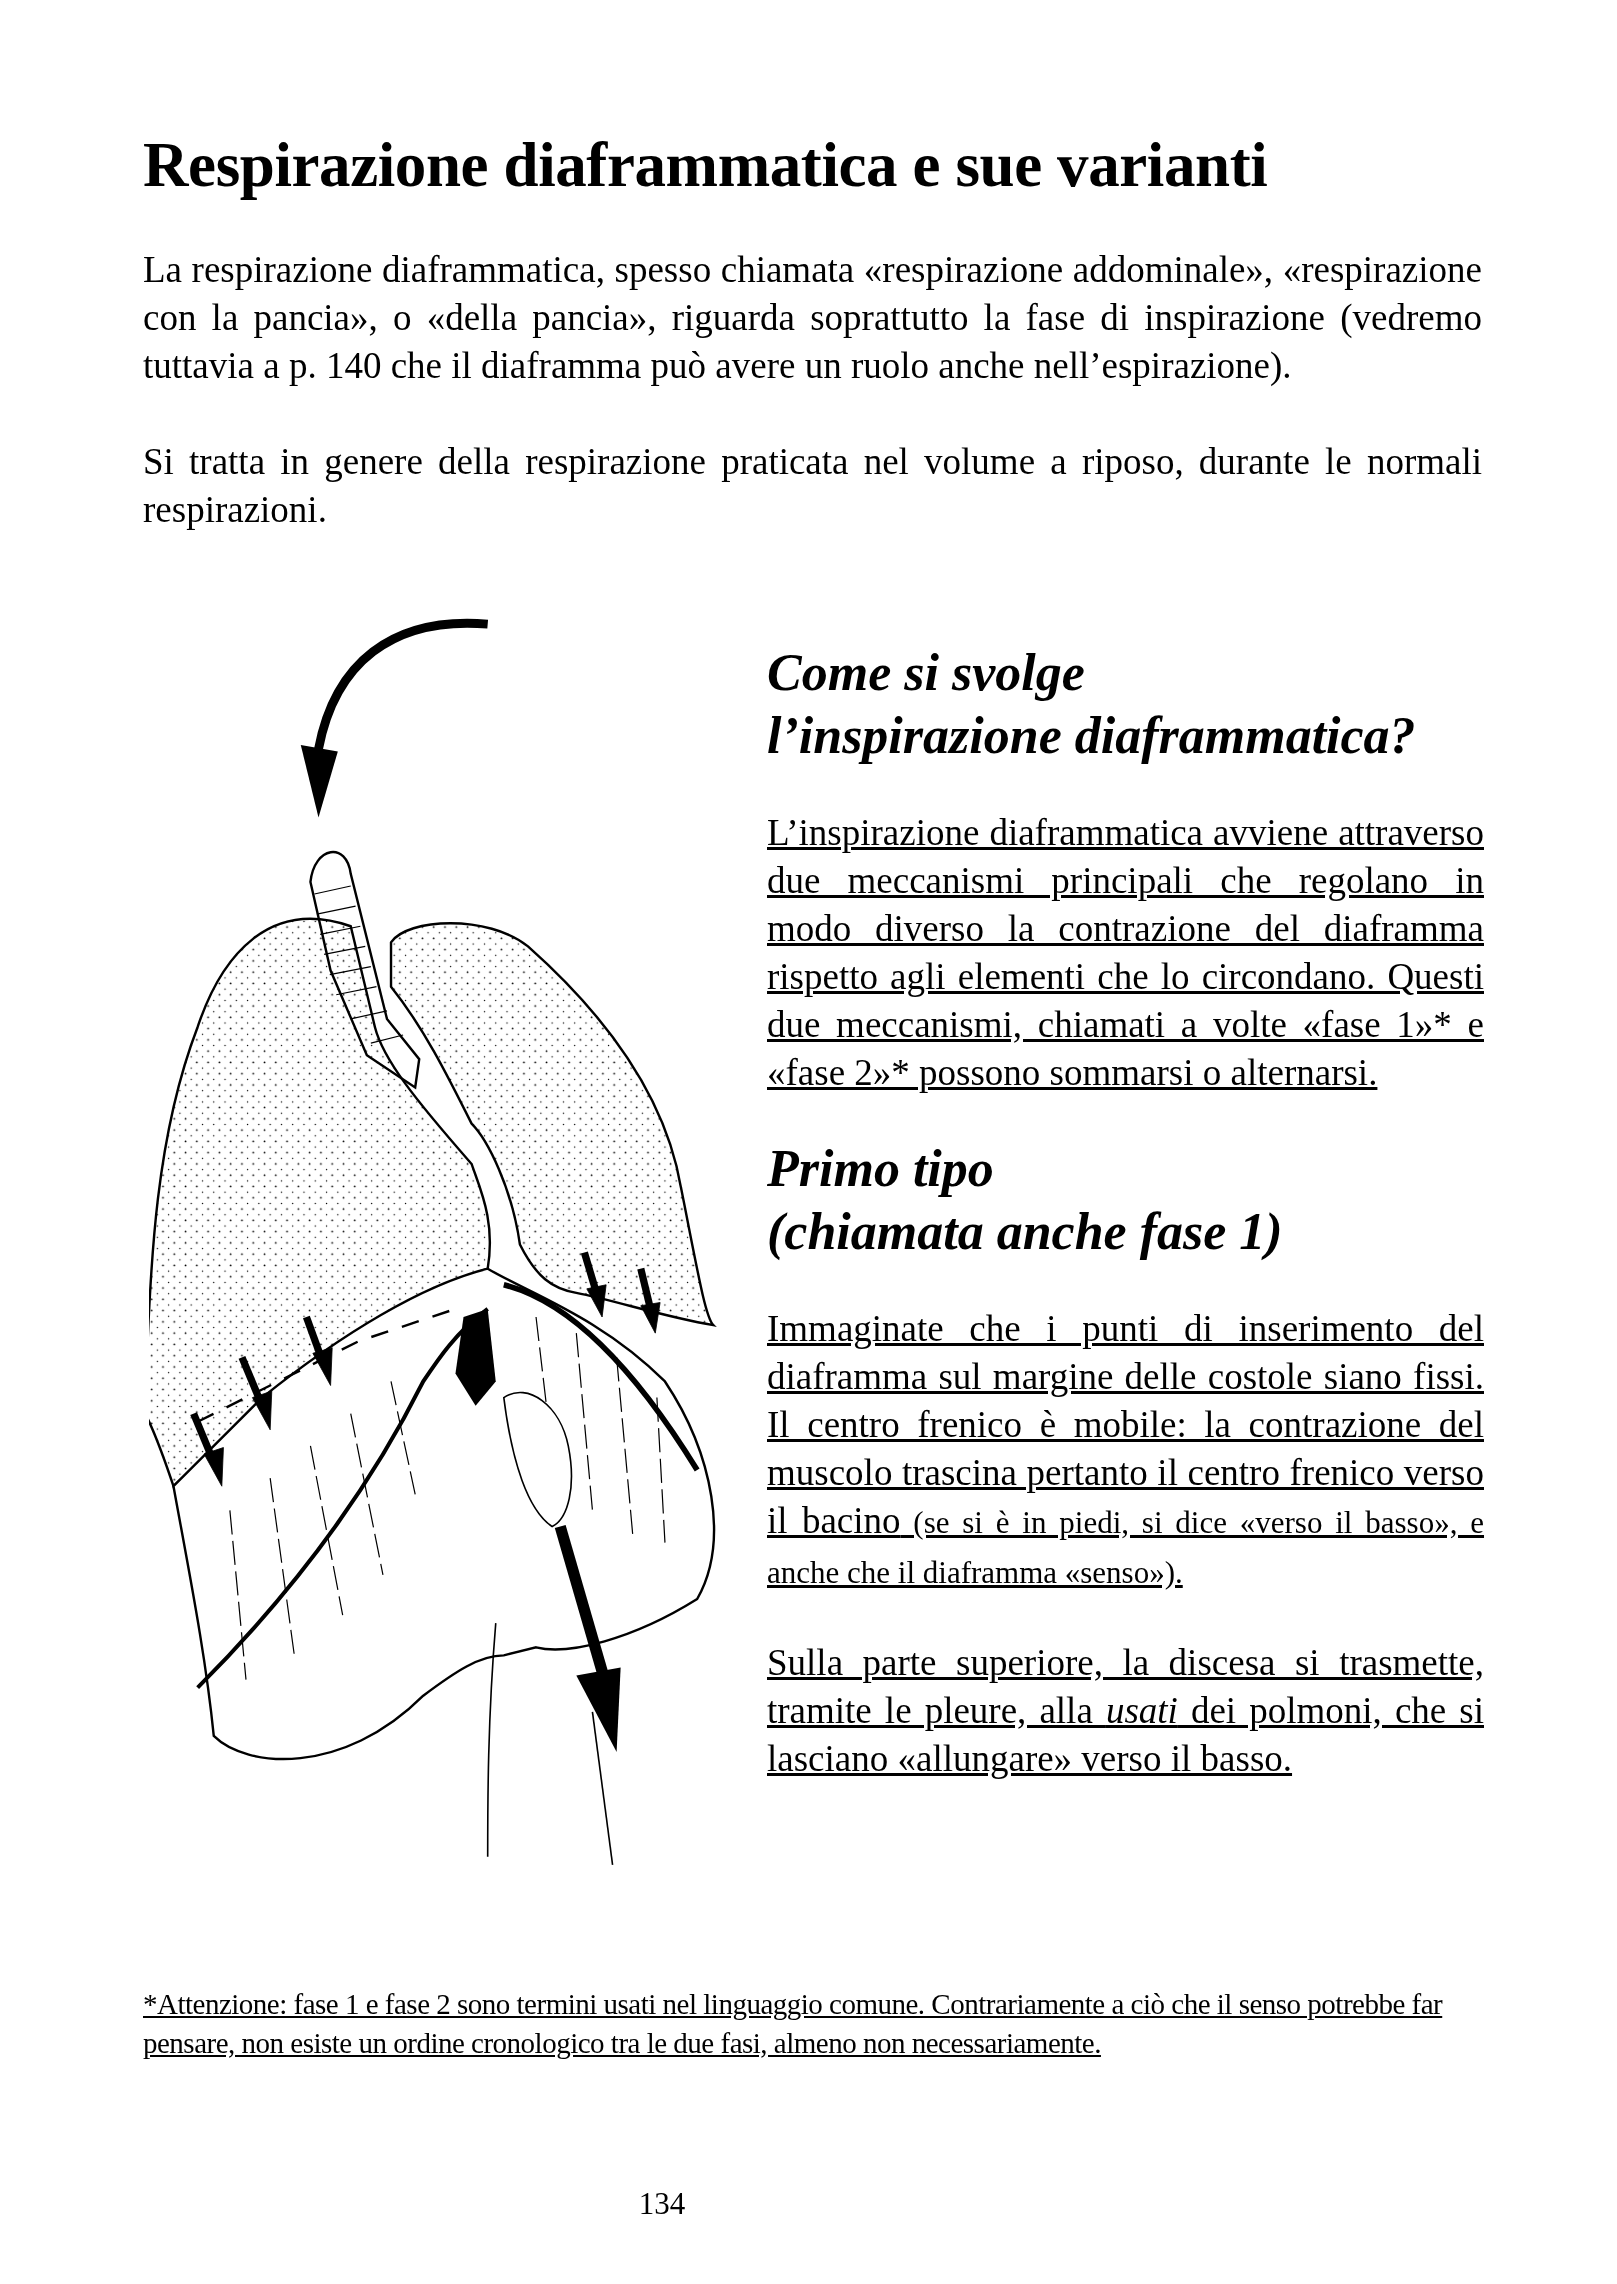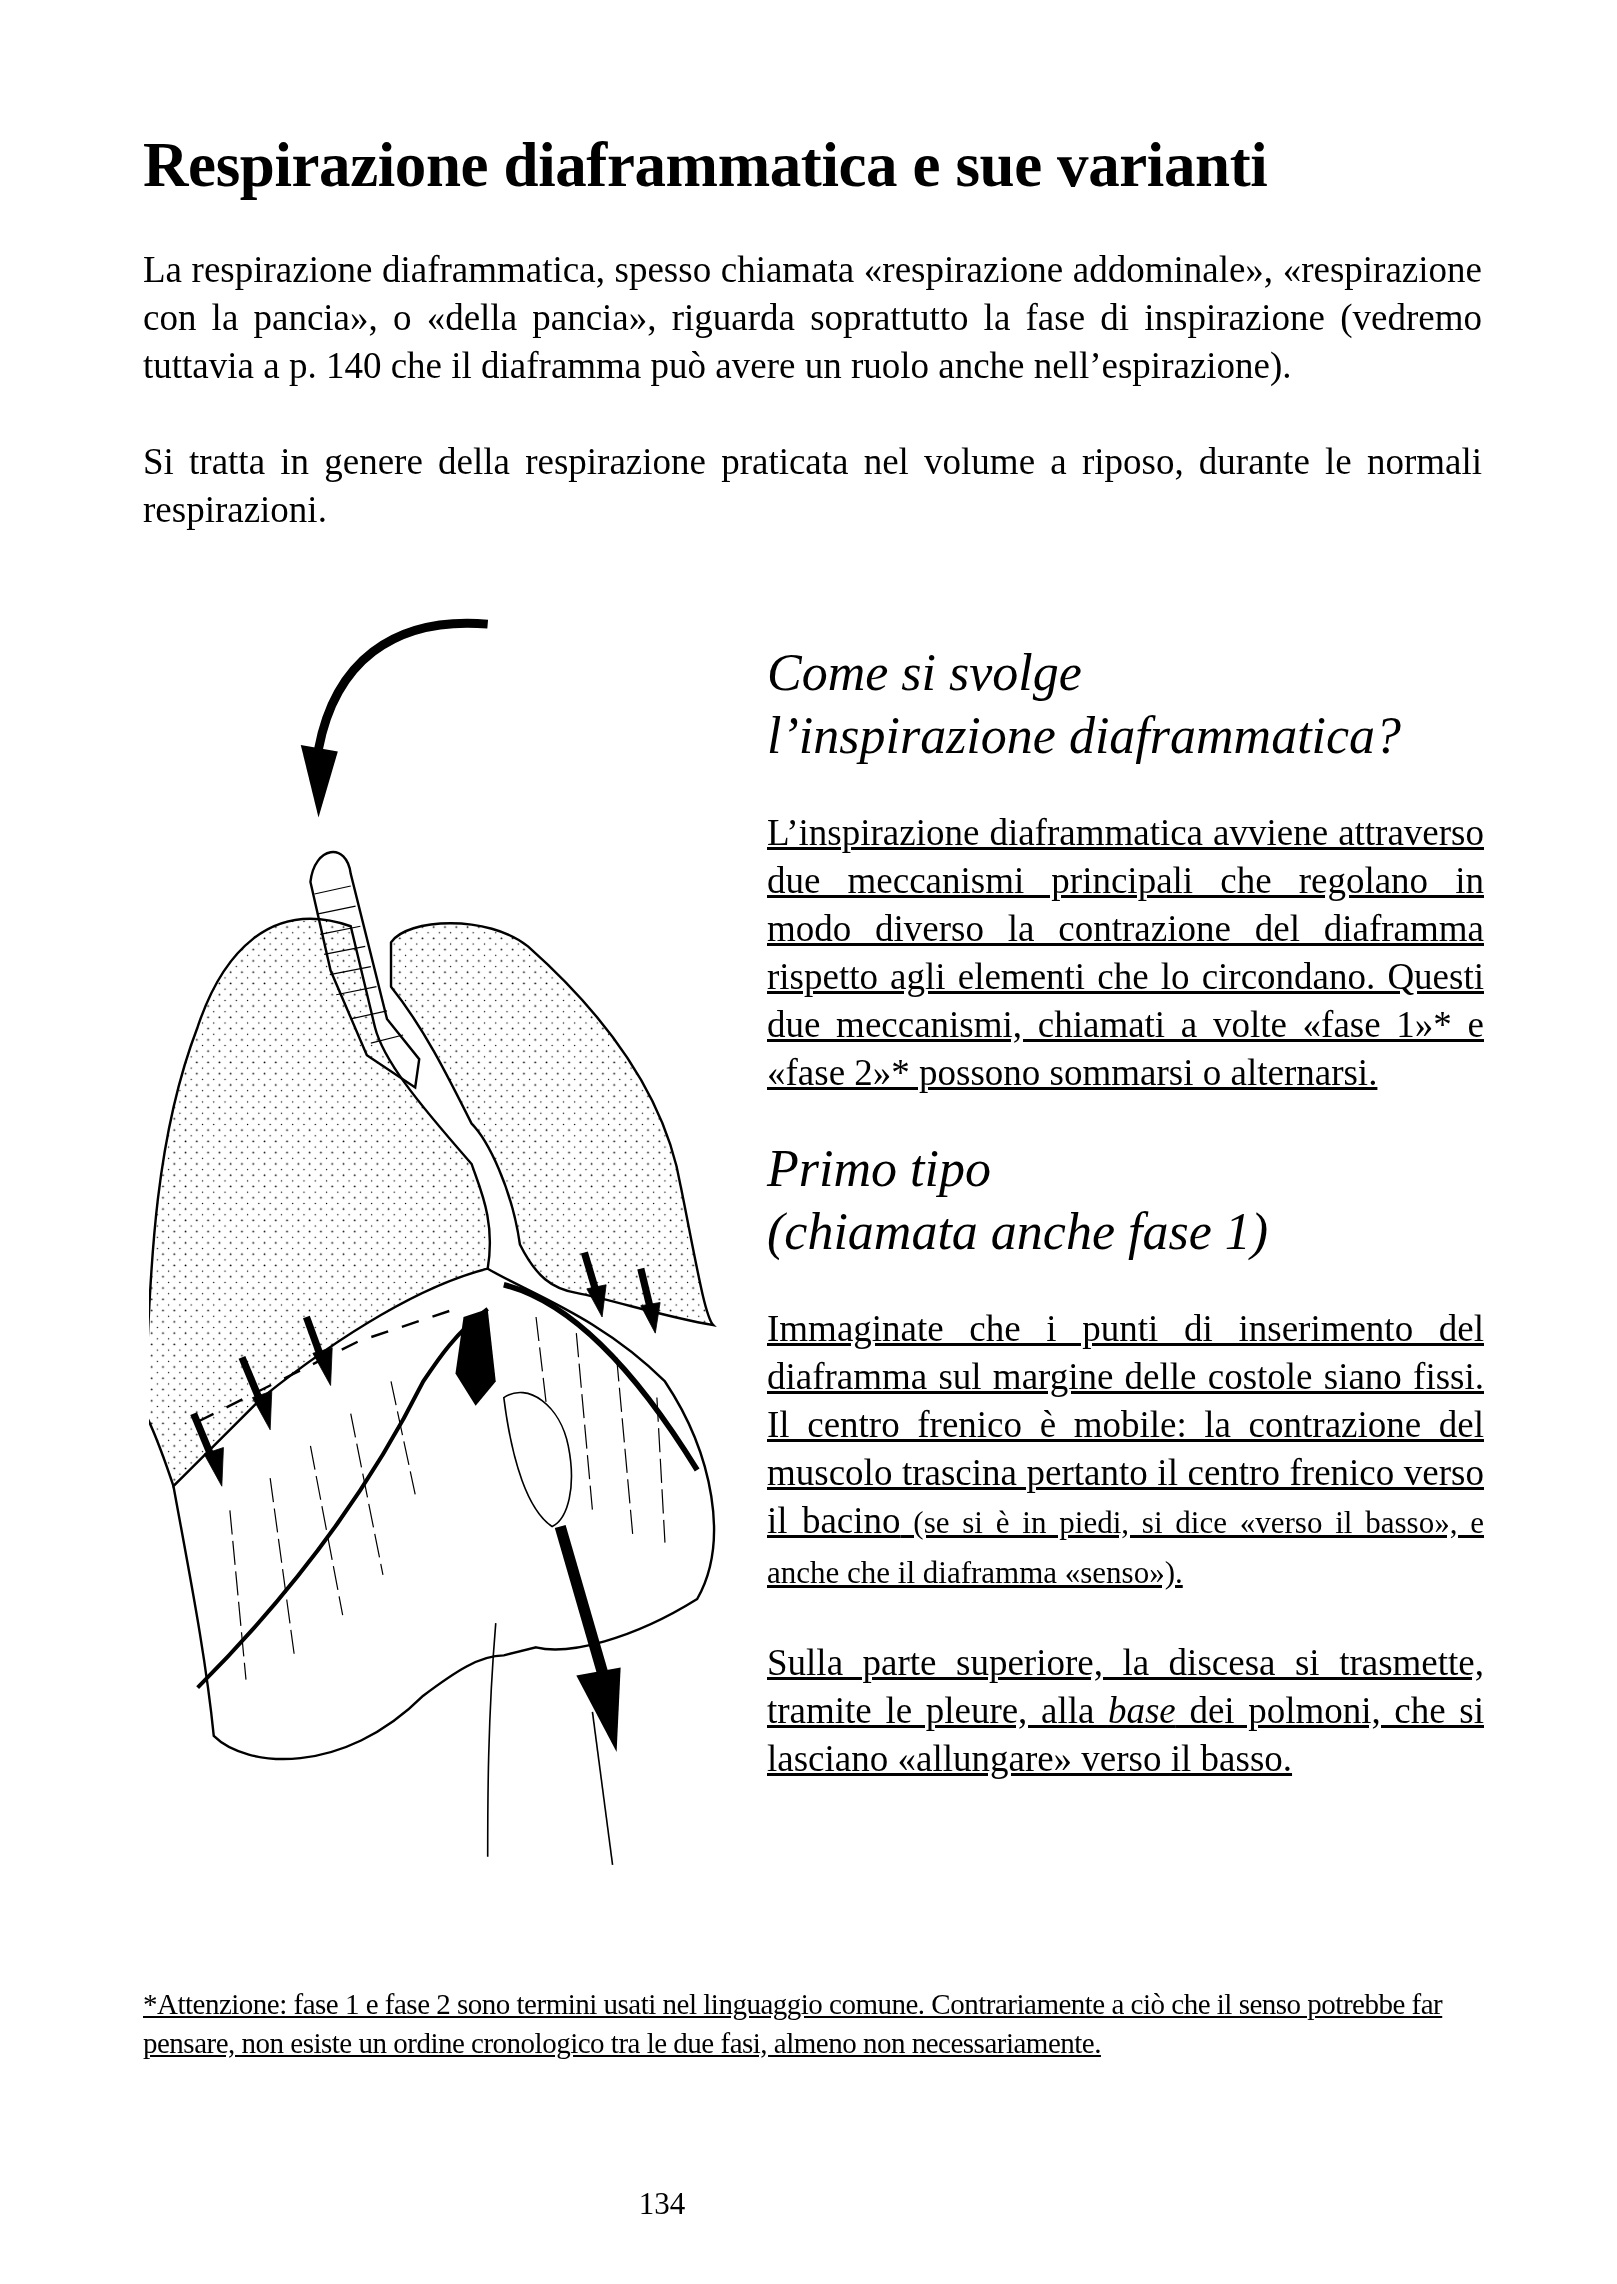--- a/index.html
+++ b/index.html
@@ -12,21 +12,21 @@
     font-size: 63px; font-weight: bold; letter-spacing: -0.4px; white-space: nowrap;
   }
   .intro {
     position: absolute; left: 143px; top: 246px; width: 1339px;
     font-size: 37px; line-height: 48px; text-align: justify; margin: 0;
   }
   .intro p { margin: 0 0 48px 0; }
   .illustration { position: absolute; left: 149px; top: 608px; width: 621px; height: 1273px; }
   .rightcol { position: absolute; left: 767px; top: 641px; width: 717px; }
   .h2 {
-    font-size: 52px; font-weight: normal; font-style: italic; line-height: 63px; margin: 0;
+    font-size: 52px; font-weight: bold; font-style: italic; line-height: 63px; margin: 0;
   }
   .body-p { font-size: 37px; line-height: 48px; text-align: justify; margin: 0; text-decoration: underline; }
   .small { font-size: 31px; }
   .footnote {
     position: absolute; left: 143px; top: 1985px; width: 1346px;
     font-size: 29px; line-height: 39px; margin: 0; letter-spacing: -0.5px; text-decoration: underline;
   }
   .pagenum {
     position: absolute; left: 0; width: 1324px; top: 2186px;
     text-align: center; font-size: 31px;
@@ -123,20 +123,20 @@
   <p class="body-p" style="margin-top:42px">L’inspirazione diaframmatica avviene attraverso due meccanismi principali che regolano in modo diverso la contrazione del diaframma rispetto agli elementi che lo circondano. Questi due meccanismi, chiamati a volte «fase 1»* e «fase 2»* possono sommarsi o alternarsi.</p>
 
   <h2 class="h2" style="margin-top:40px">
     <span>Primo tipo</span><br>
     <span>(chiamata anche fase 1)</span>
   </h2>
   <p class="body-p" style="margin-top:42px">
     <span>Immaginate che i punti di inserimento del diaframma sul margine delle costole siano fissi. Il centro frenico è mobile: la contrazione del muscolo trascina pertanto il centro frenico verso il bacino</span><span class="small"> (se si è in piedi, si dice «verso il basso», e anche che il diaframma «senso»).</span>
   </p>
   <p class="body-p" style="margin-top:42px">
-    <span>Sulla parte superiore, la discesa si trasmette, tramite le pleure, alla </span><i>base</i><span> dei polmoni, che si lasciano «allungare» verso il basso.</span>
+    <span>Sulla parte superiore, la discesa si trasmette, tramite le pleure, alla </span><i>usati</i><span> dei polmoni, che si lasciano «allungare» verso il basso.</span>
   </p>
 </div>
 
 <p class="footnote">*Attenzione: fase 1 e fase 2  sono termini usati nel linguaggio comune. Contrariamente a ciò che il senso potrebbe far pensare, non esiste un ordine cronologico tra le due fasi, almeno non necessariamente.</p>
 
 <div class="pagenum">134</div>
 
 
 </body></html>

